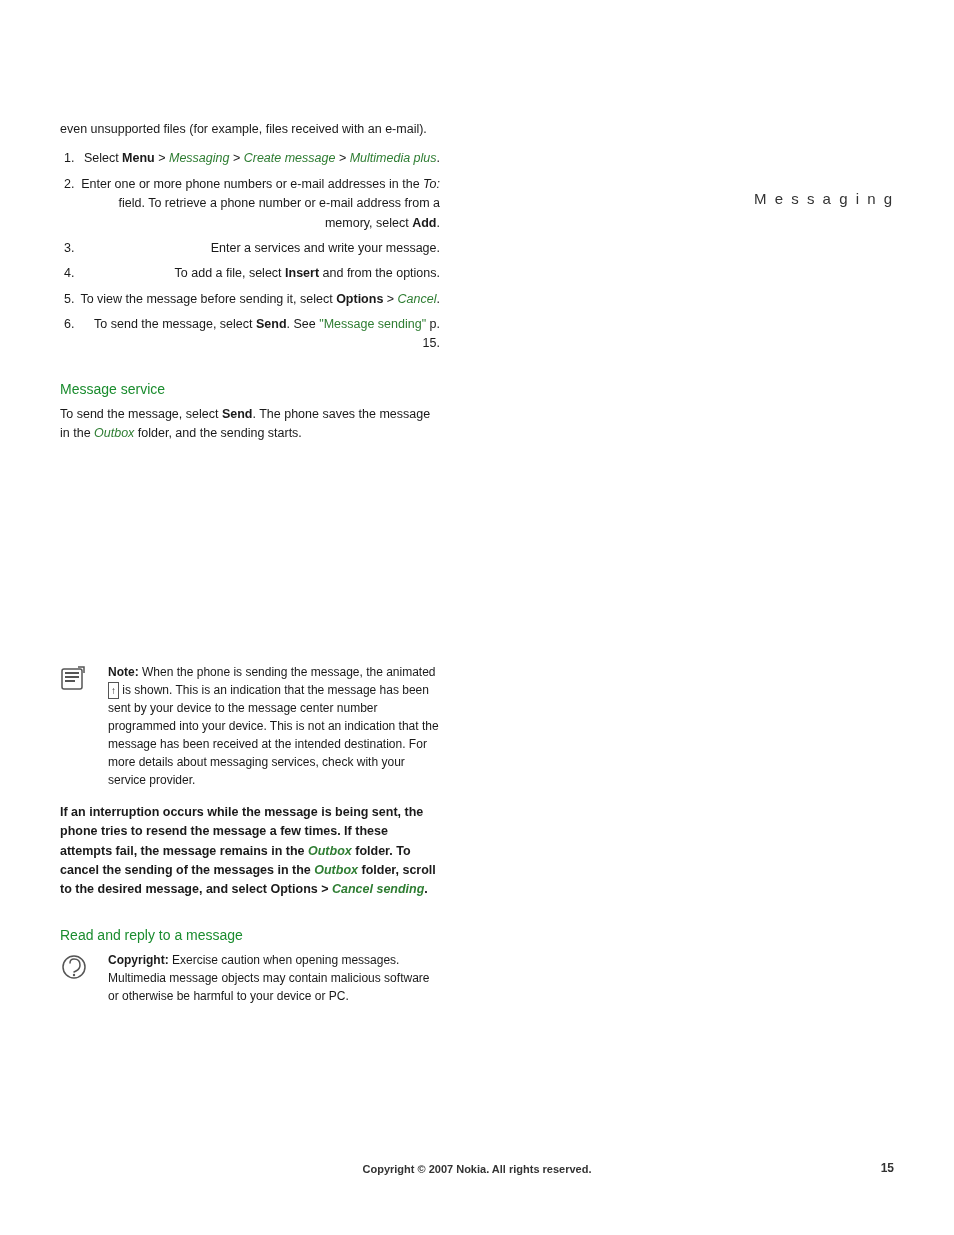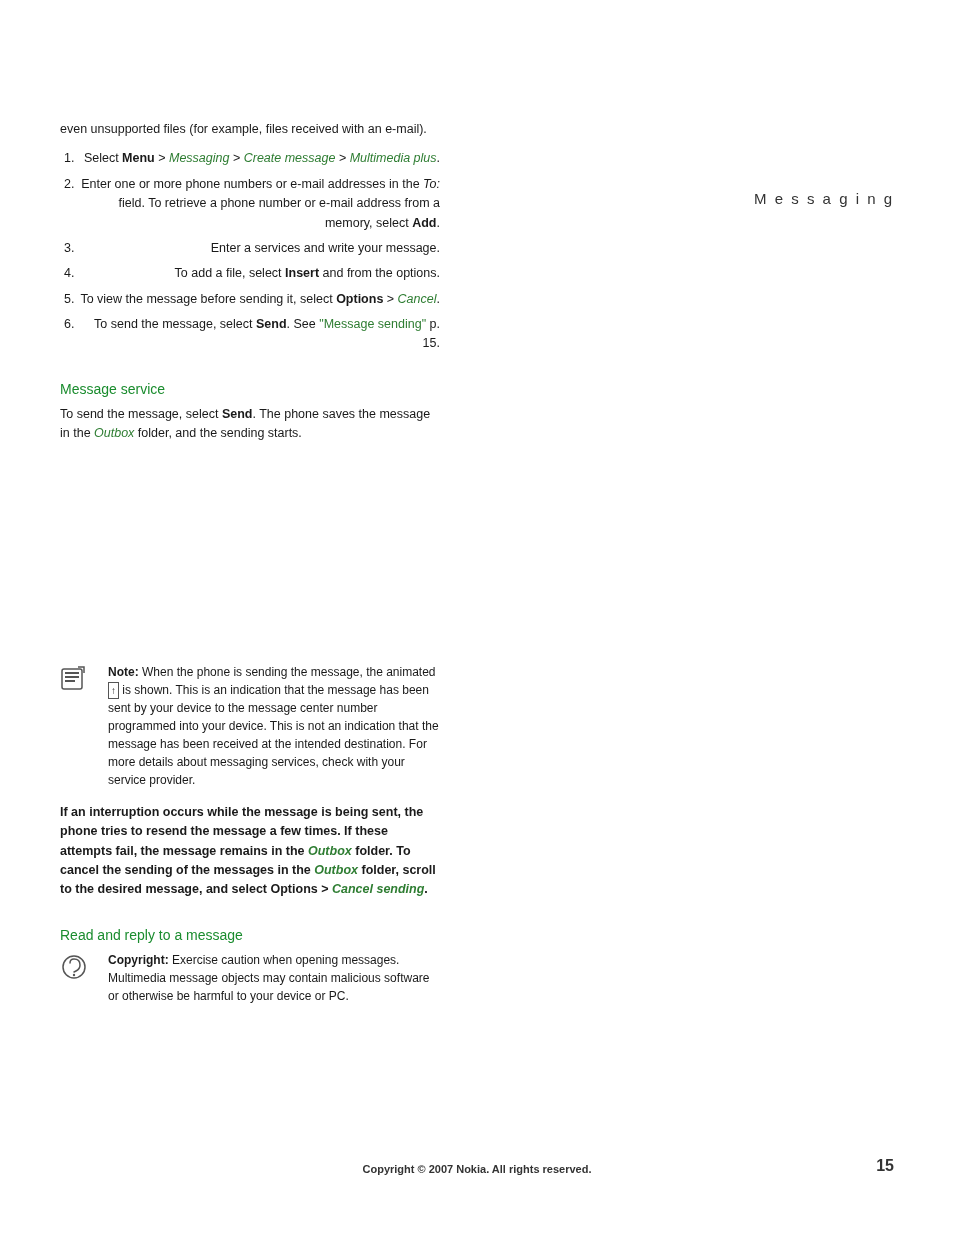--- a/index.html
+++ b/index.html
@@ -144,21 +144,21 @@
       font-size: 11px;
       color: #333;
       font-weight: bold;
       font-family: Arial, sans-serif;
     }
 
     .page-number {
       position: absolute;
       bottom: 60px;
       right: 60px;
-      font-size: 16px;
+      font-size: 12px;
       color: #333;
       font-weight: bold;
       font-family: Arial, sans-serif;
     }
   </style>
 </head>
 <body>
 
 <div class="page">
 

